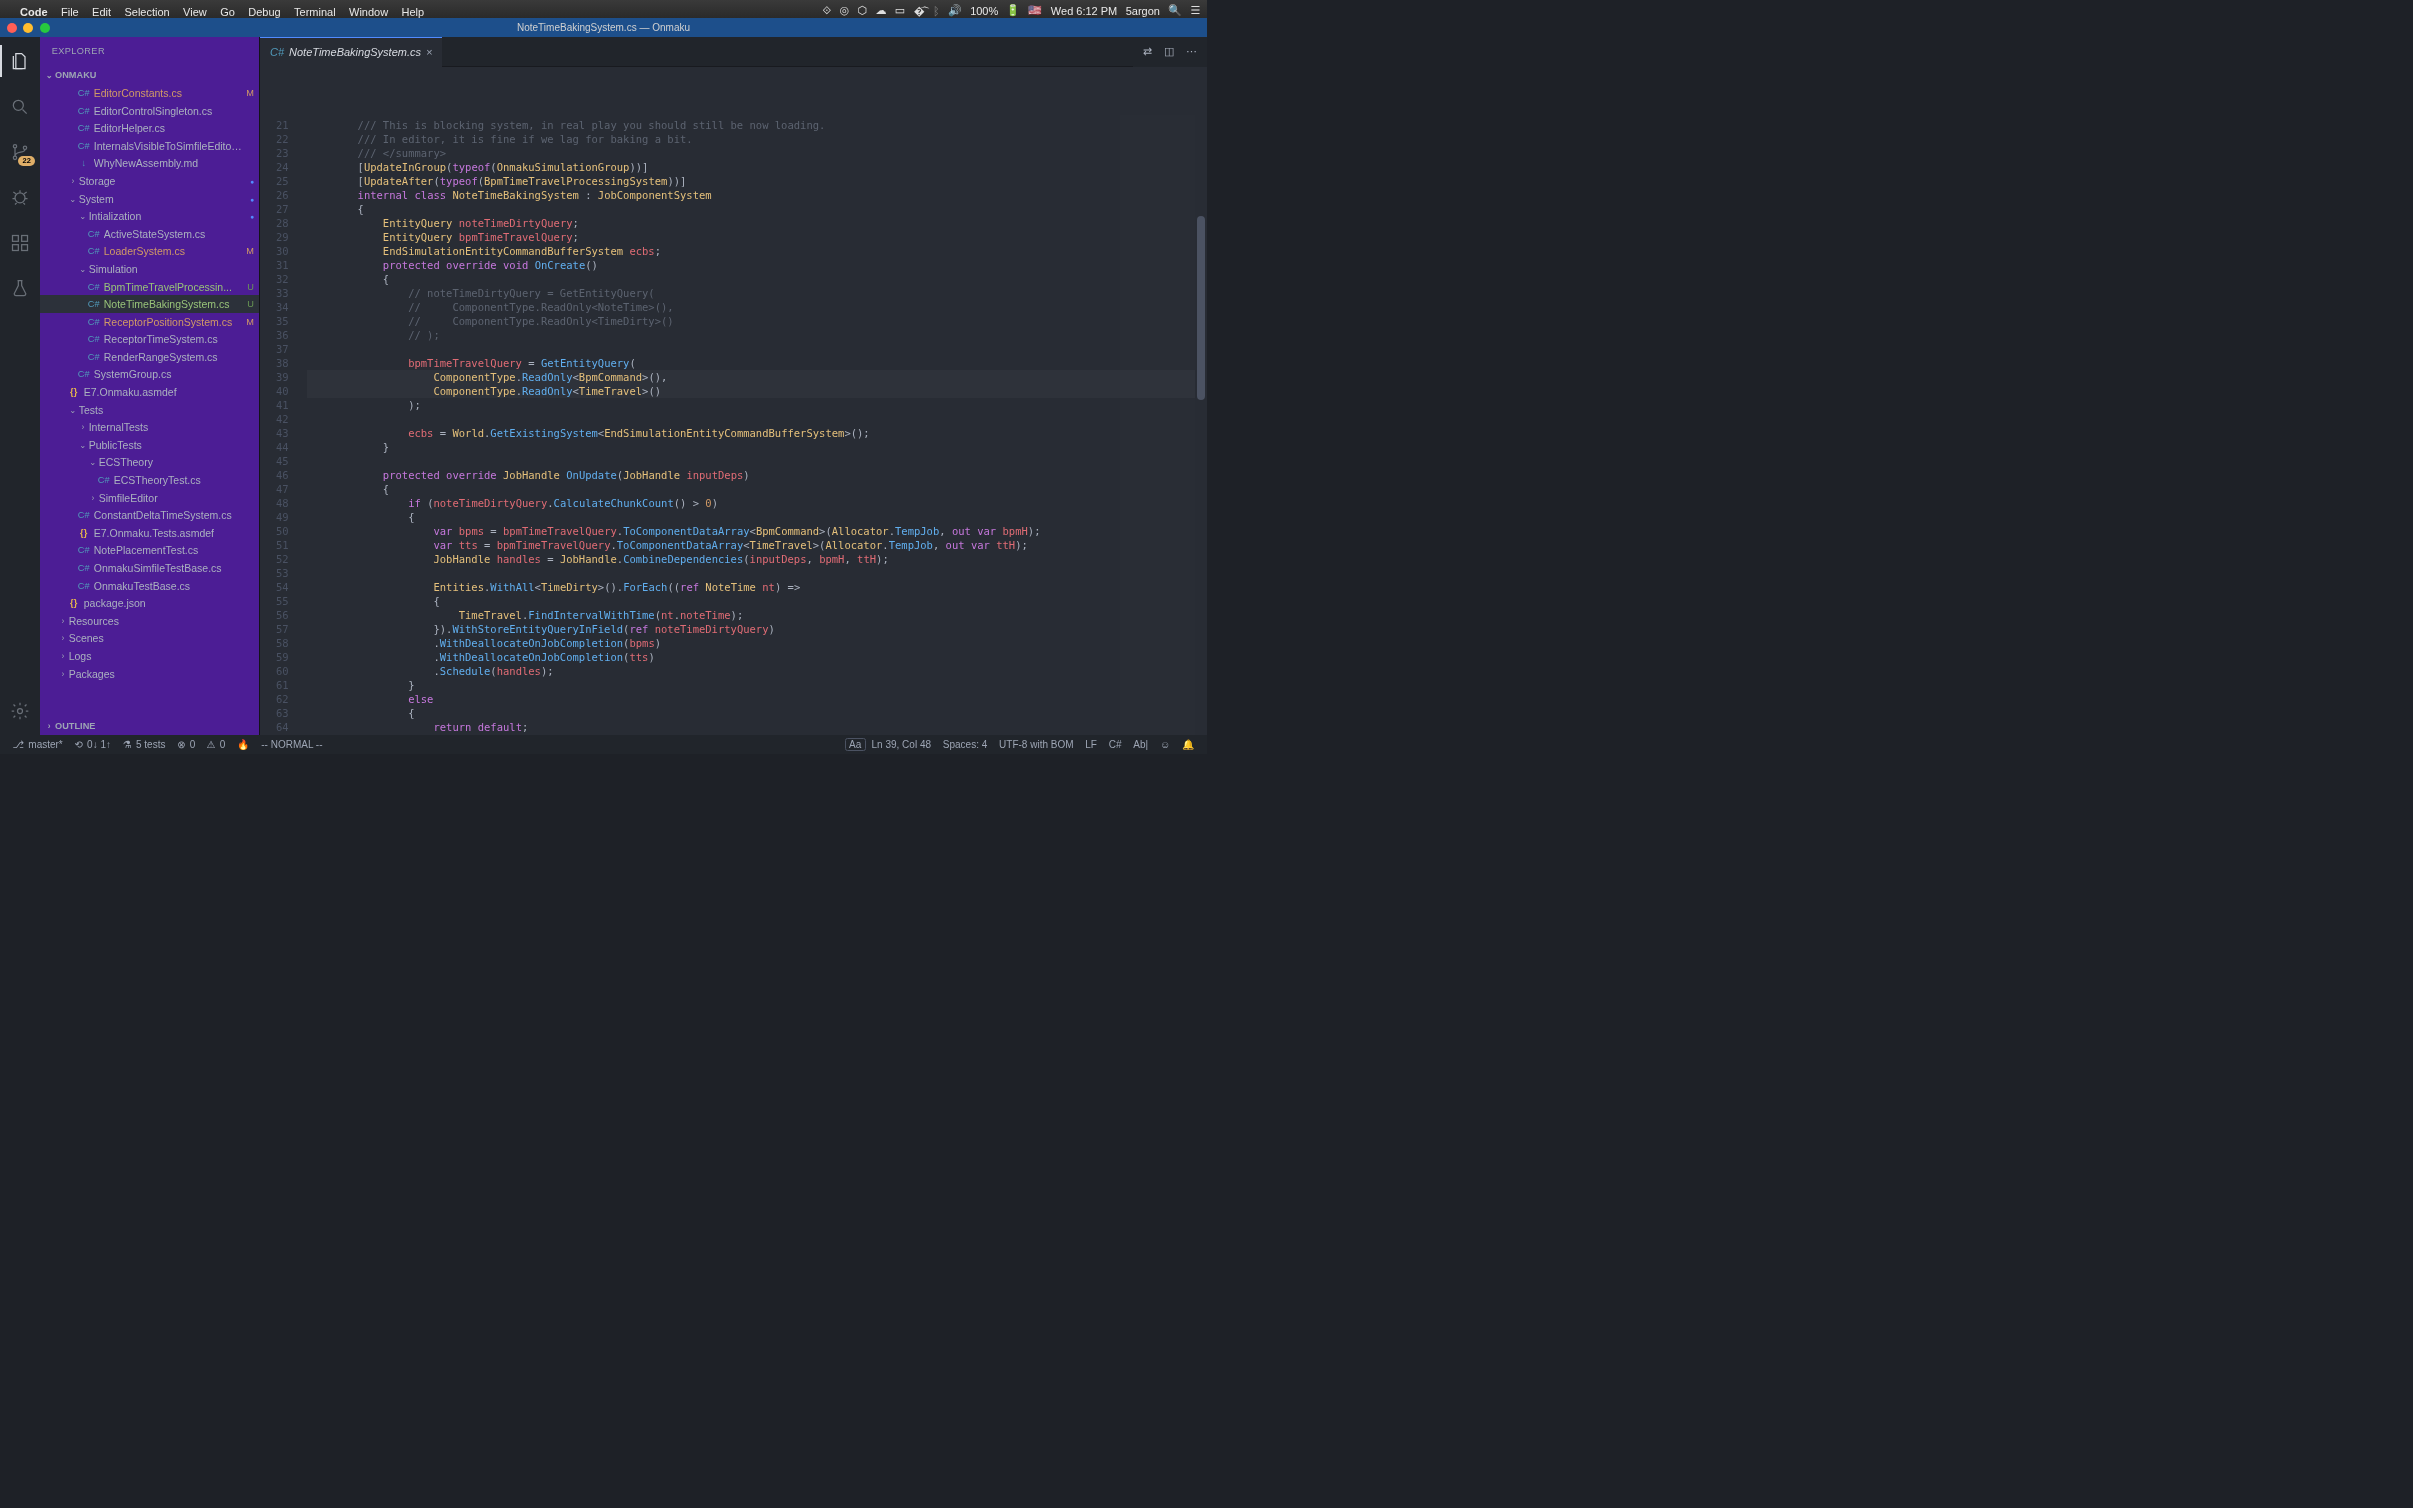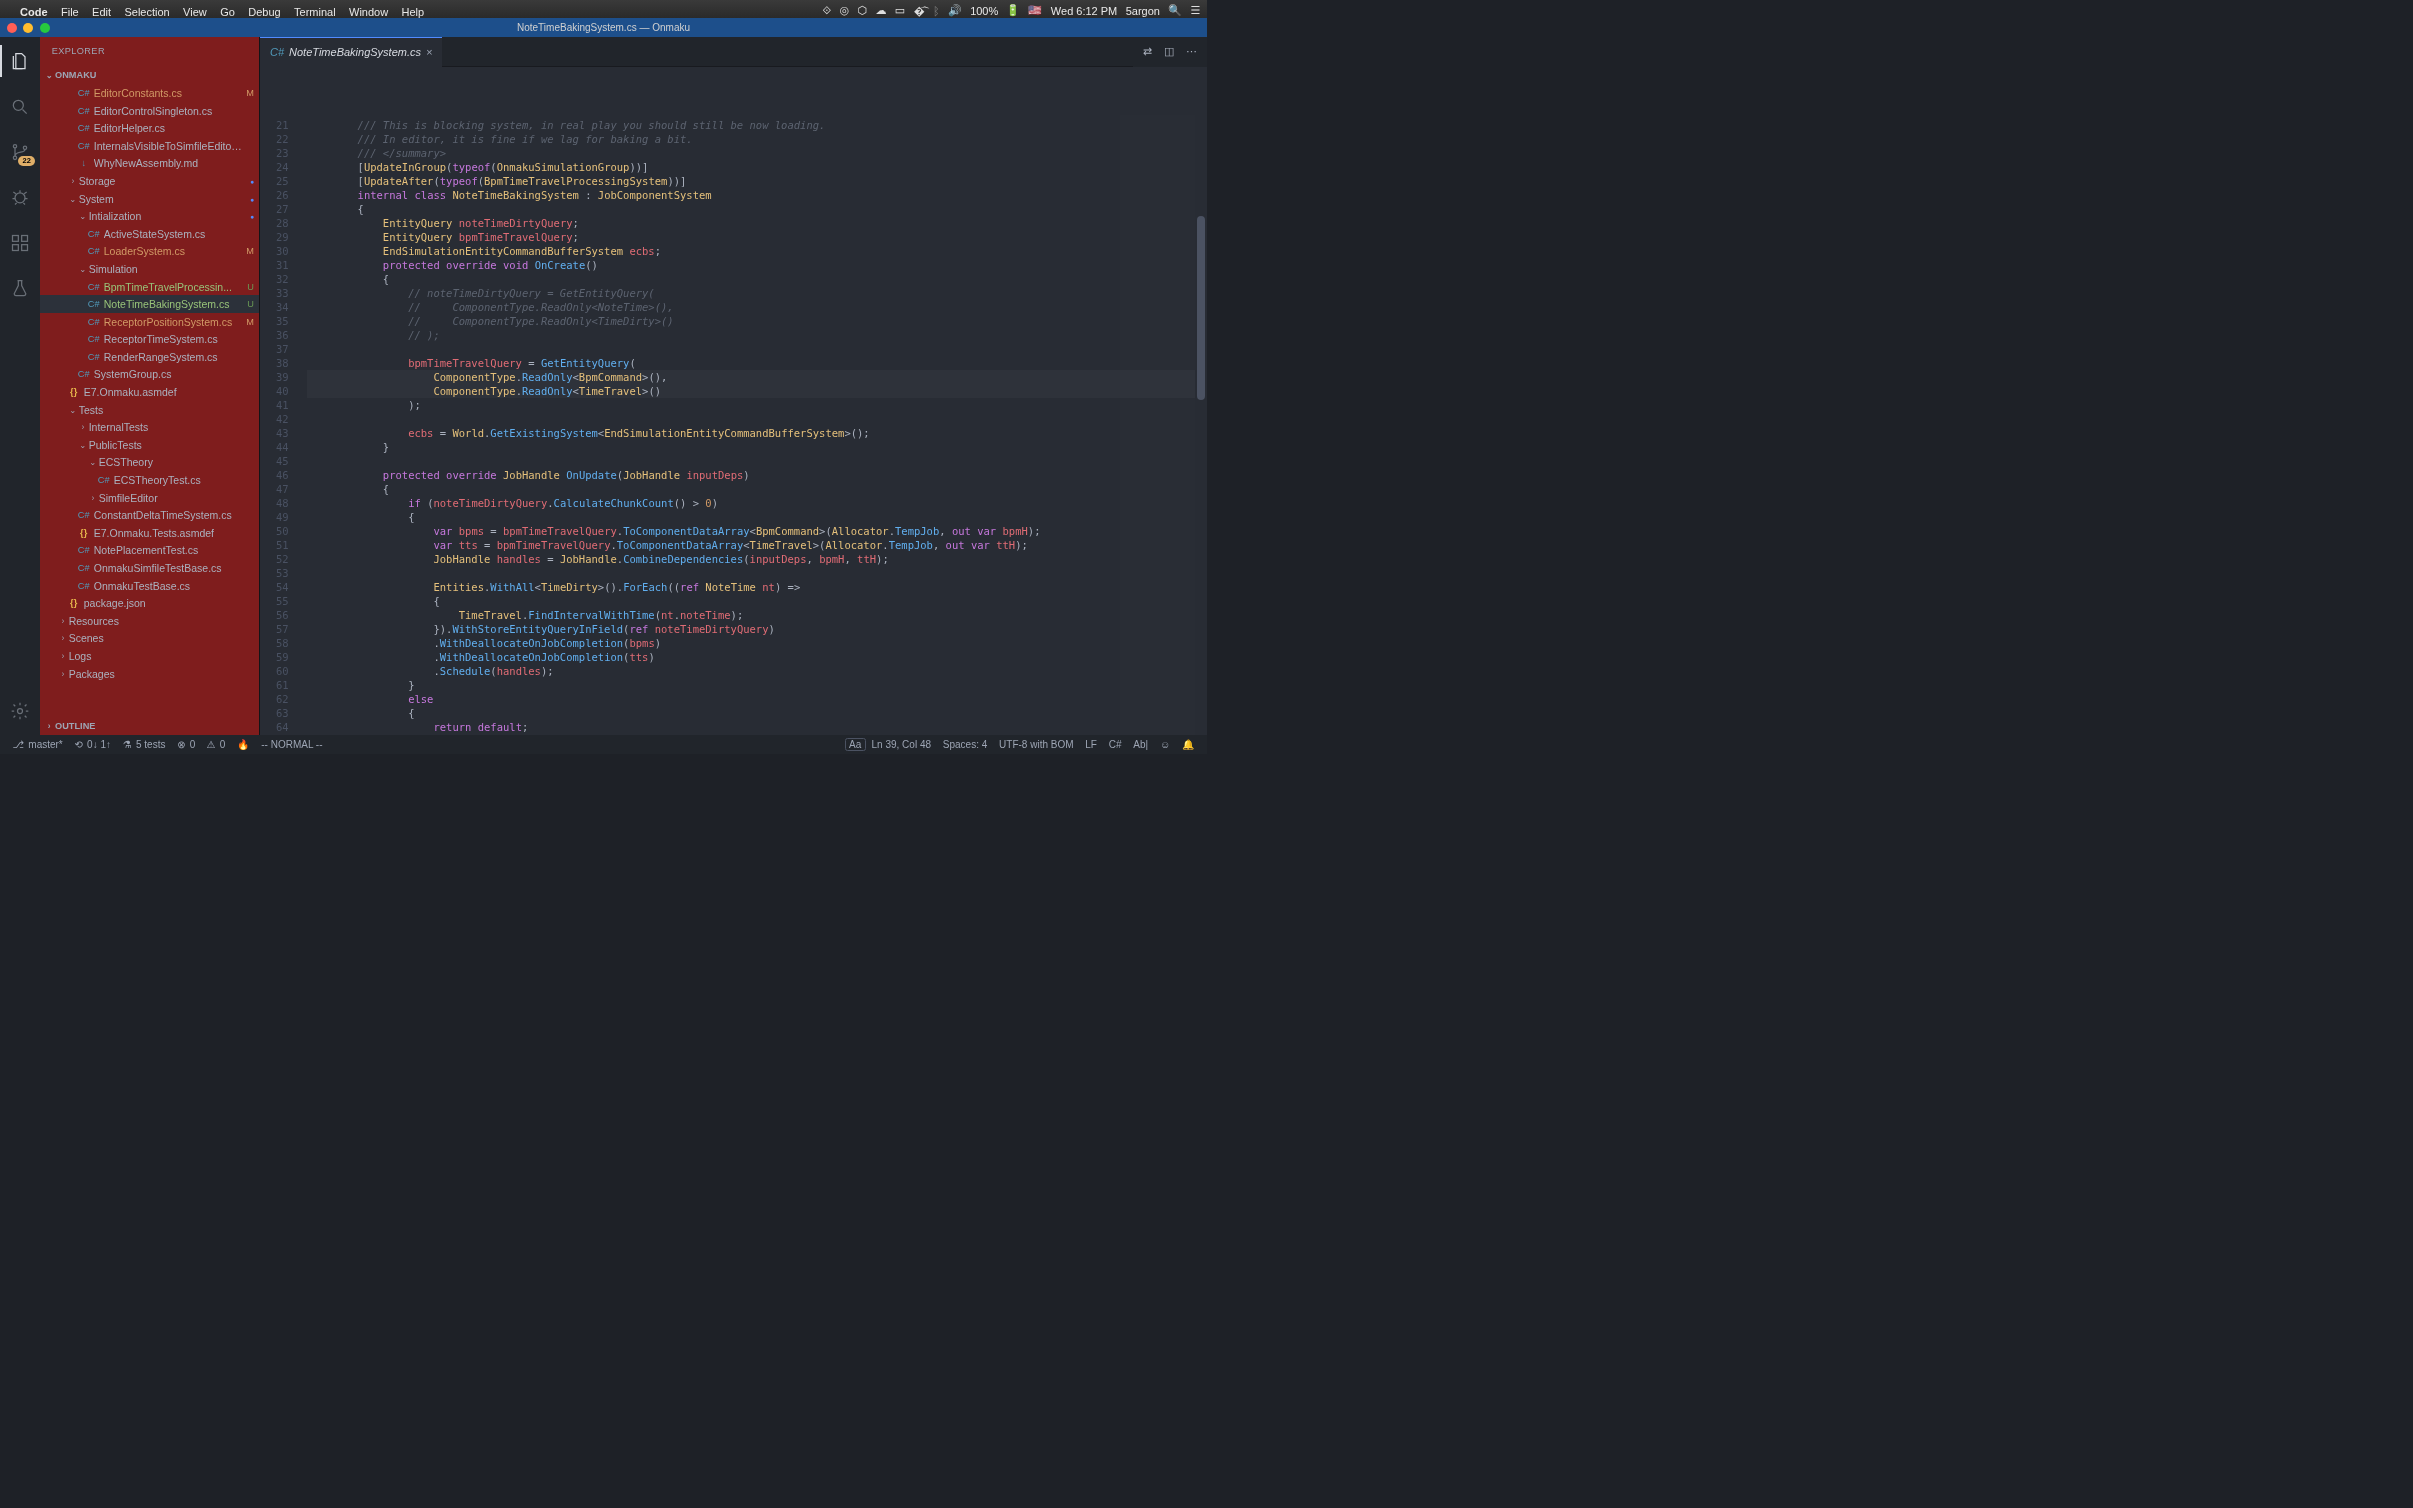--- a/index.html
+++ b/index.html
@@ -99,21 +99,21 @@
       font-weight: 700;
       border-radius: 6.7px;
       padding: 0.8px 4.2px;
     }
     .activitybar .spacer { flex: 1; }
     .activitybar .ab-bottom { margin-bottom: 8.4px; }
     
     
     .sidebar {
       width: 220px;
-      background: #7f1d1d;
+      background: #4c1d95;
       border-right: 0.8px solid #131417;
       display: flex;
       flex-direction: column;
       color: #abb2bf;
       font-size: 10.5px;
     }
     .sidebar-header {
       height: 29px;
       padding: 0 11.7px;
       display: flex;
@@ -223,21 +223,21 @@
       color: #abb2bf;
     }
     .code div { height: 14px; }
     .code .hl-line { background: rgba(255,255,255,.03); }
     
     .c-kw { color: #c678dd; }          
     .c-type { color: #e5c07b; }         
     .c-fn { color: #61afef; }          
     .c-var { color: #e06c75; }         
     .c-num { color: #d19a66; }         
-    .c-cmt { color: #5c6370; font-style: italic;} 
+    .c-cmt { color: #5c6370; } 
     .c-pl { color: #abb2bf; }          
     
     .minimap {
       position: absolute;
       right: 11.7px;
       top: 0;
       bottom: 0;
       width: 75px;
       background: linear-gradient(180deg, rgba(255,255,255,.015) 0%, rgba(255,255,255,.015) 100%);
       opacity: .4;

